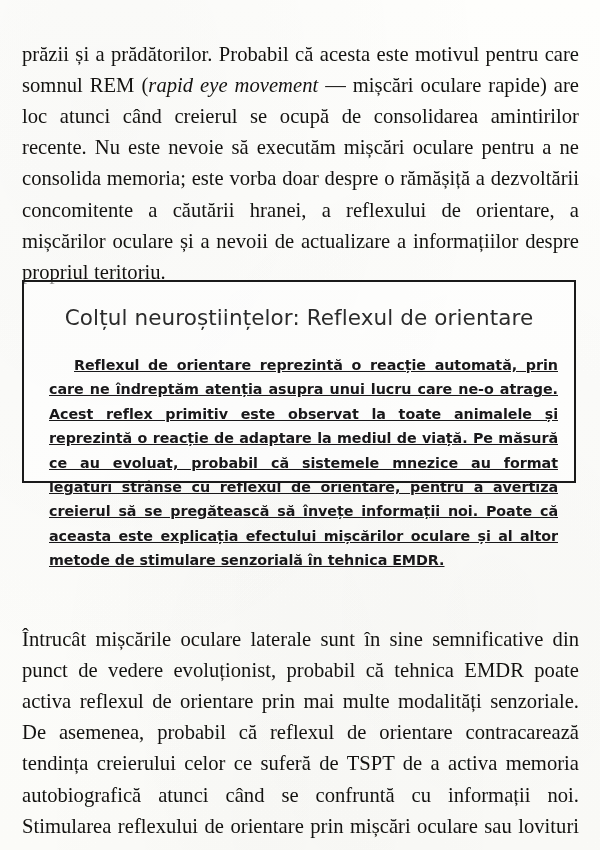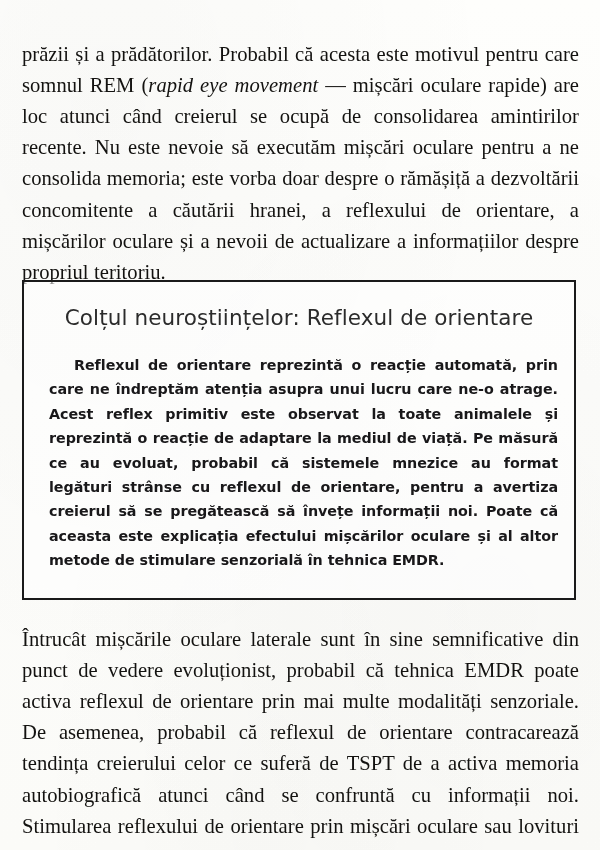--- a/index.html
+++ b/index.html
@@ -61,21 +61,21 @@
   #para-bottom {
     top: 603px;
   }
 
   
   .callout {
     position: absolute;
     left: 22px;
     top: 280px;
     width: 554px;
-    height: 320px;
+    height: 203px;
     box-sizing: border-box;
     border: 2.5px solid #1a1a1a;
     background: rgba(255,255,255,0.55);
   }
 
   .callout-title {
     margin: 0;
     padding: 22px 20px 0 20px;
     font-family: "DejaVu Sans", sans-serif;
     font-weight: 400;
@@ -91,20 +91,21 @@
     padding: 21px 16px 0 25px;
     font-family: "DejaVu Sans", sans-serif;
     font-weight: 600;
     font-size: 14.3px;
     line-height: 24.4px;
     text-align: justify;
     text-align-last: left;
     color: #19181a;
     letter-spacing: -0.05px;
     text-indent: 25px;
+    text-decoration: underline;
   }
 </style>
 </head>
 <body>
 
 <div class="page-grain"></div>
 
 <div class="page">
 
   <p class="body-para" id="para-top"><span>prăzii și a prădătorilor. Probabil că acesta este motivul pentru care somnul REM (</span><em>rapid eye movement</em><span> — mișcări oculare rapide) are loc atunci când creierul se ocupă de consolidarea amintirilor recente. Nu este nevoie să executăm mișcări oculare pentru a ne consolida memoria; este vorba doar despre o rămășiță a dezvoltării concomitente a căutării hranei, a reflexului de orientare, a mișcărilor oculare și a nevoii de actualizare a informațiilor despre propriul teritoriu.</span></p>

